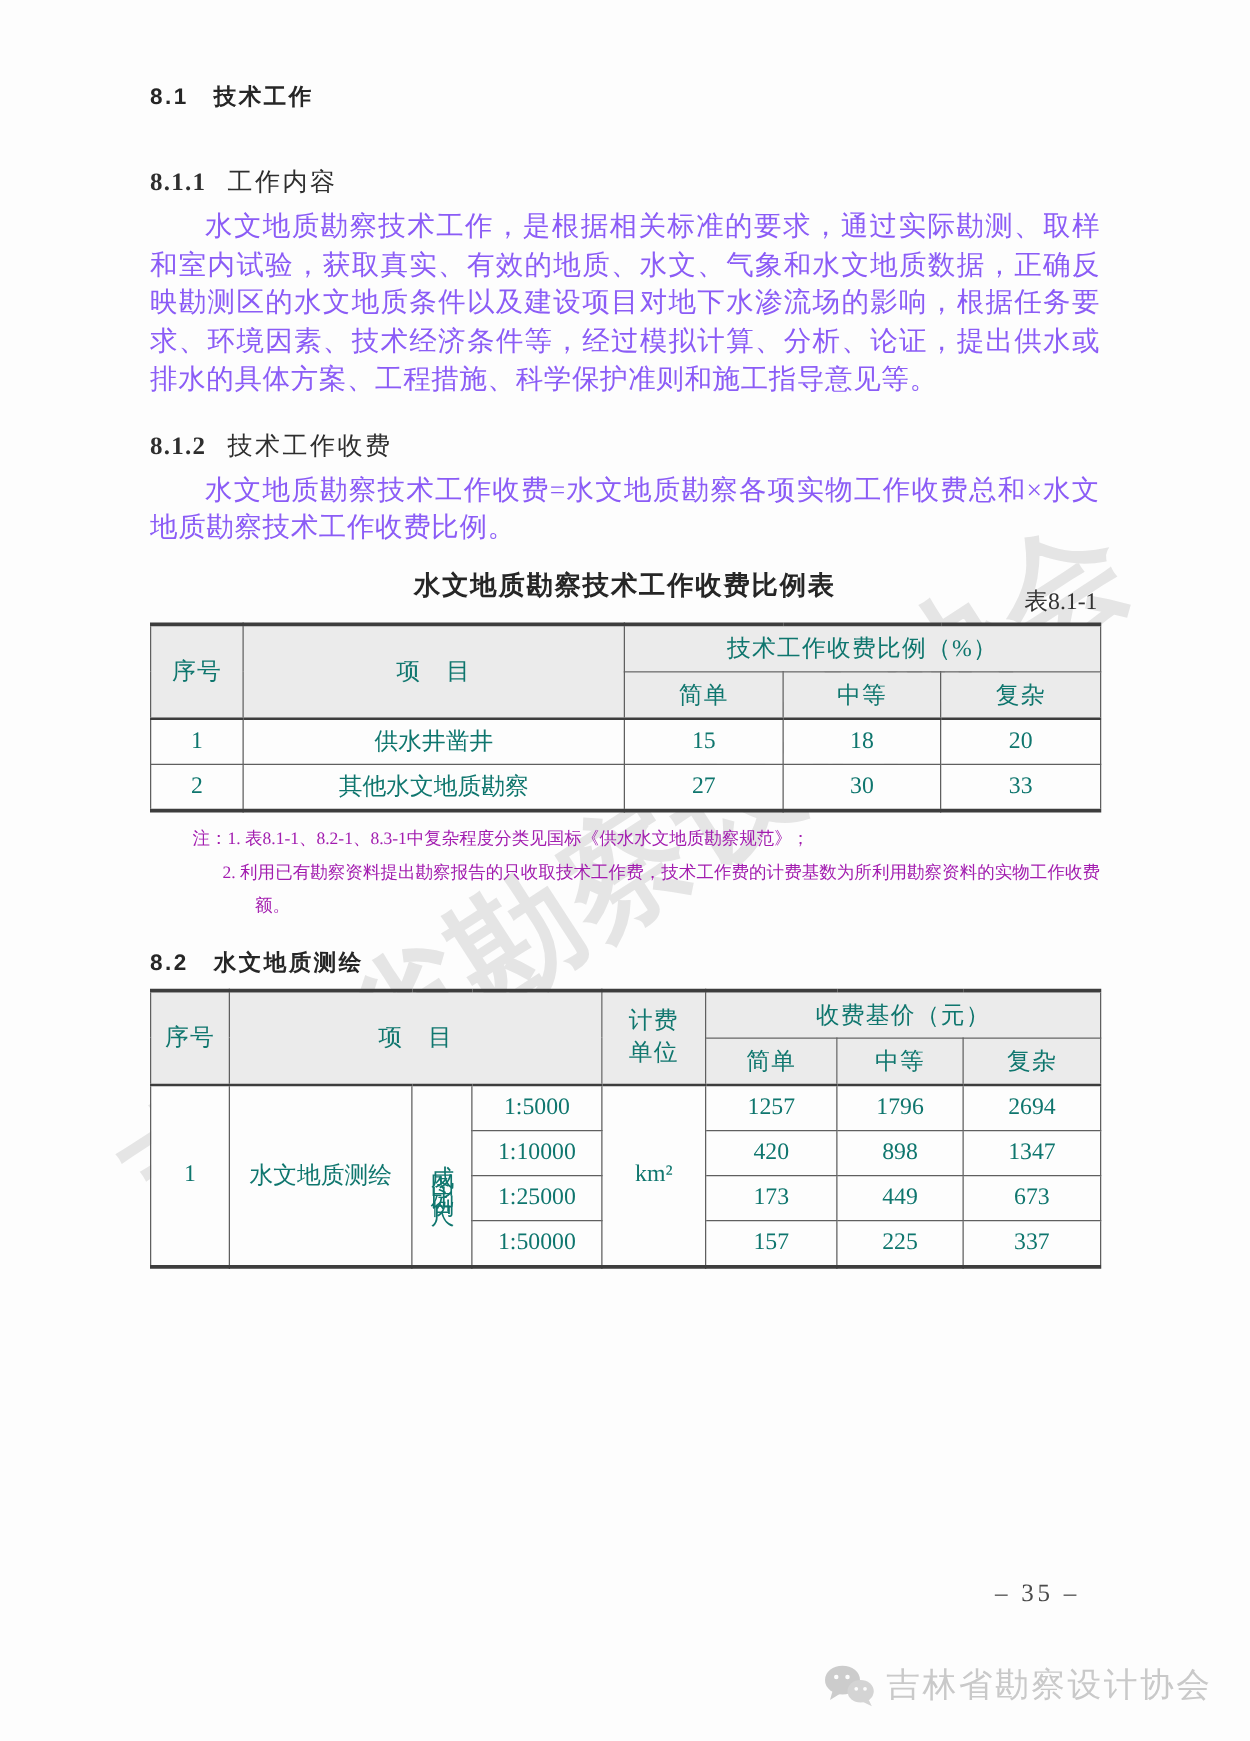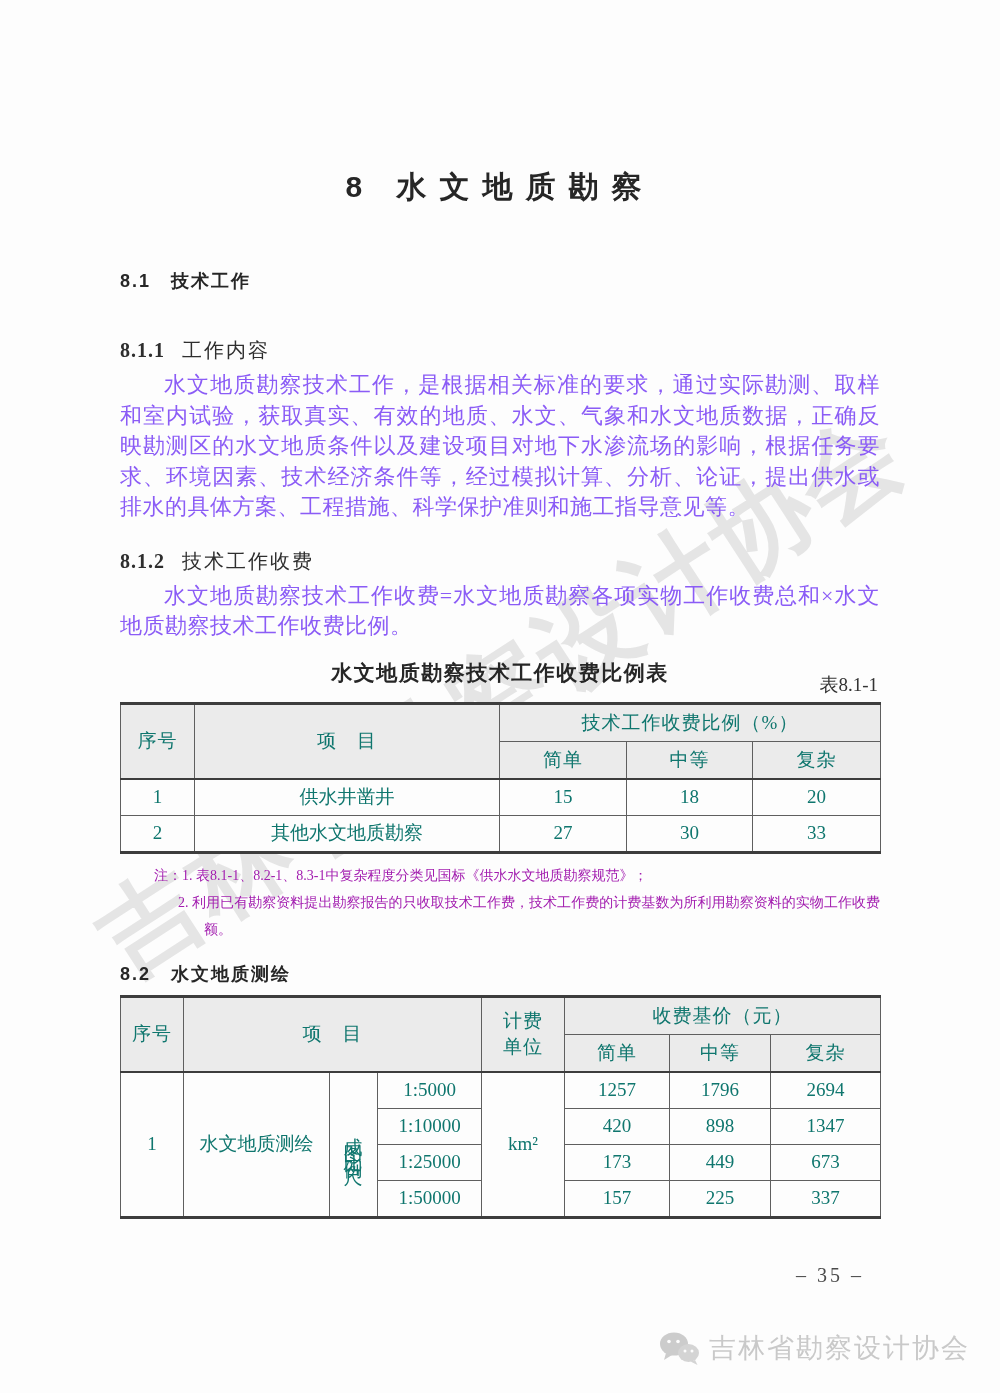--- a/index.html
+++ b/index.html
@@ -87,21 +87,20 @@
 </style>
 </head>
 <body>
 
 <div class="page">
 
   <div class="watermark">吉林省勘察设计协会</div>
 
   <div class="content">
 
-    <div class="doc-title">8 水文地质勘察</div>
 
     <div class="h2 s81">8.1　技术工作</div>
 
     <div class="h3 s811">
       <span class="h-num">8.1.1</span><span class="h-txt">工作内容</span>
     </div>
     <p class="para">水文地质勘察技术工作，是根据相关标准的要求，通过实际勘测、取样和室内试验，获取真实、有效的地质、水文、气象和水文地质数据，正确反映勘测区的水文地质条件以及建设项目对地下水渗流场的影响，根据任务要求、环境因素、技术经济条件等，经过模拟计算、分析、论证，提出供水或排水的具体方案、工程措施、科学保护准则和施工指导意见等。</p>
 
     <div class="h3 s812">
       <span class="h-num">8.1.2</span><span class="h-txt">技术工作收费</span>

